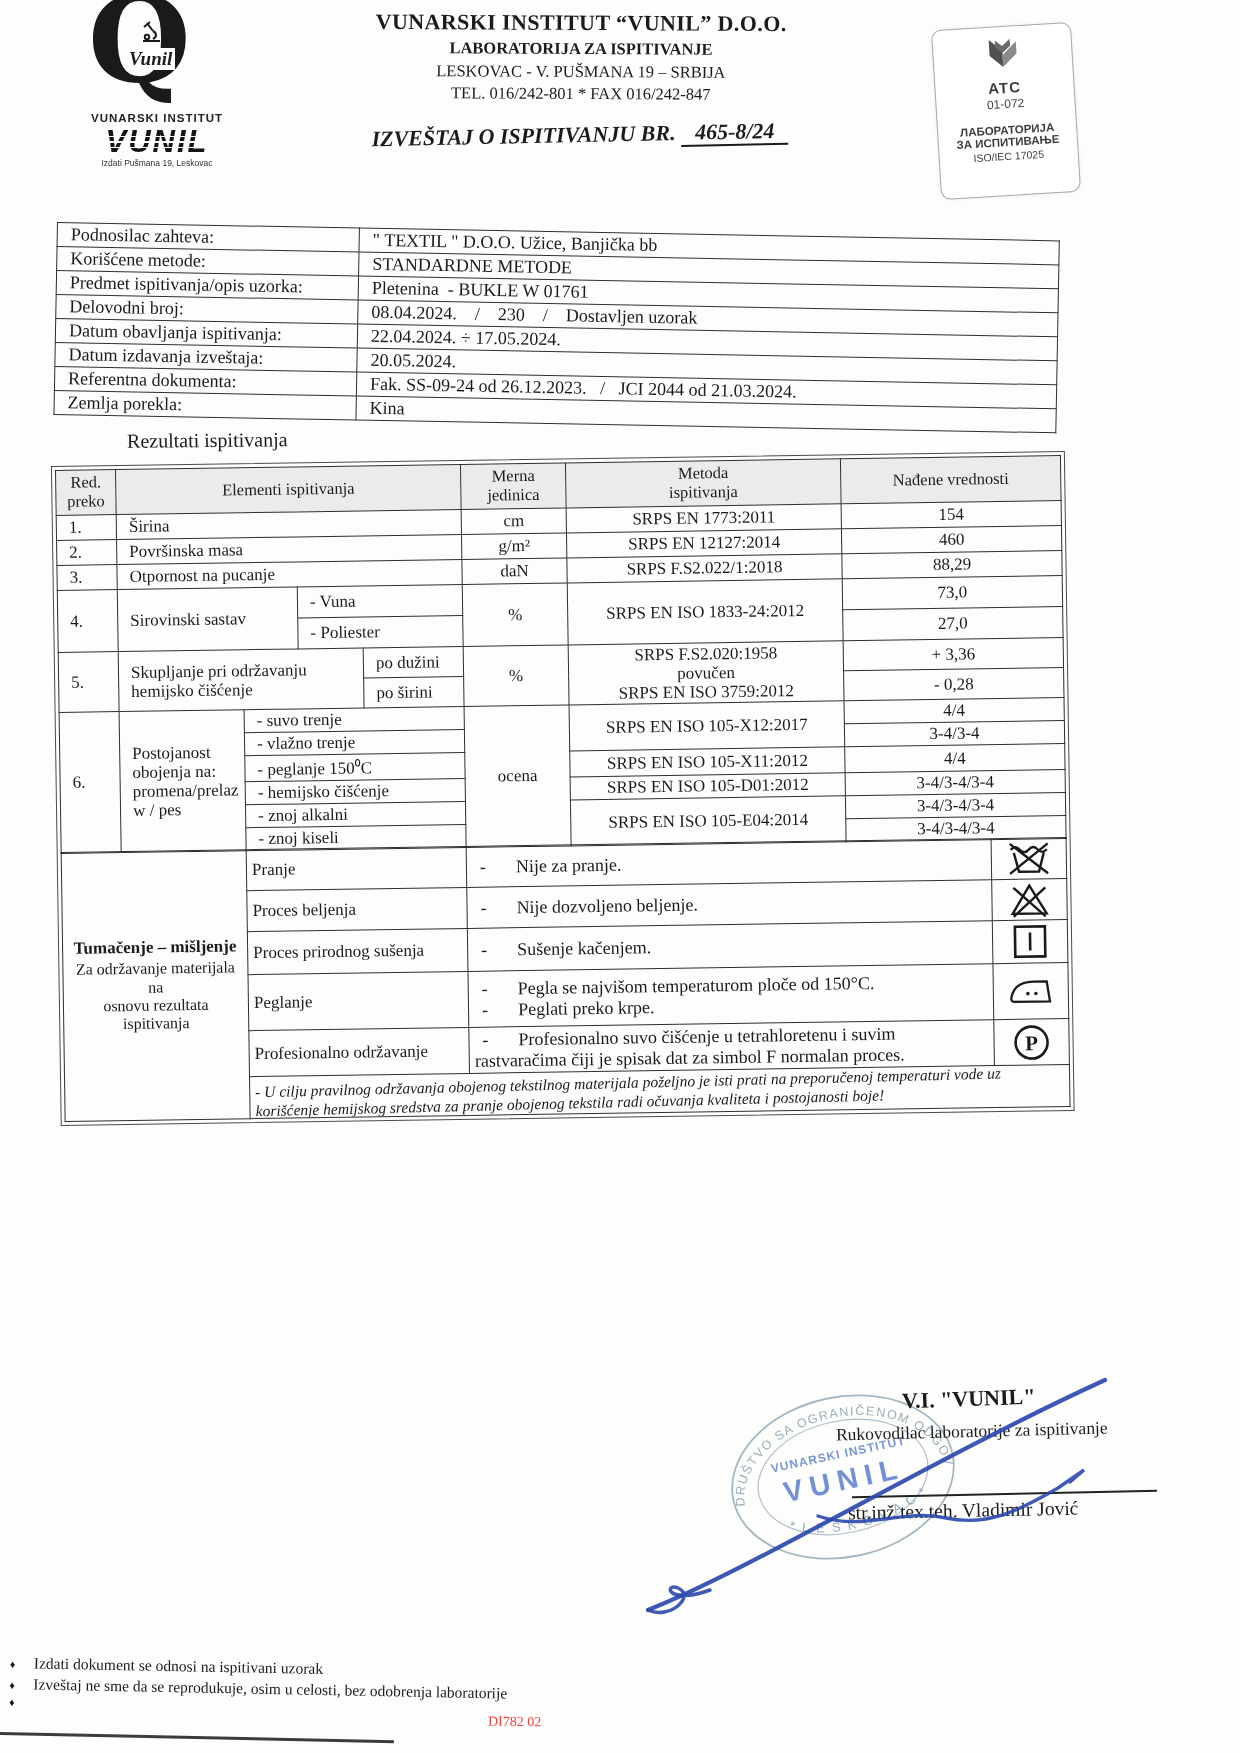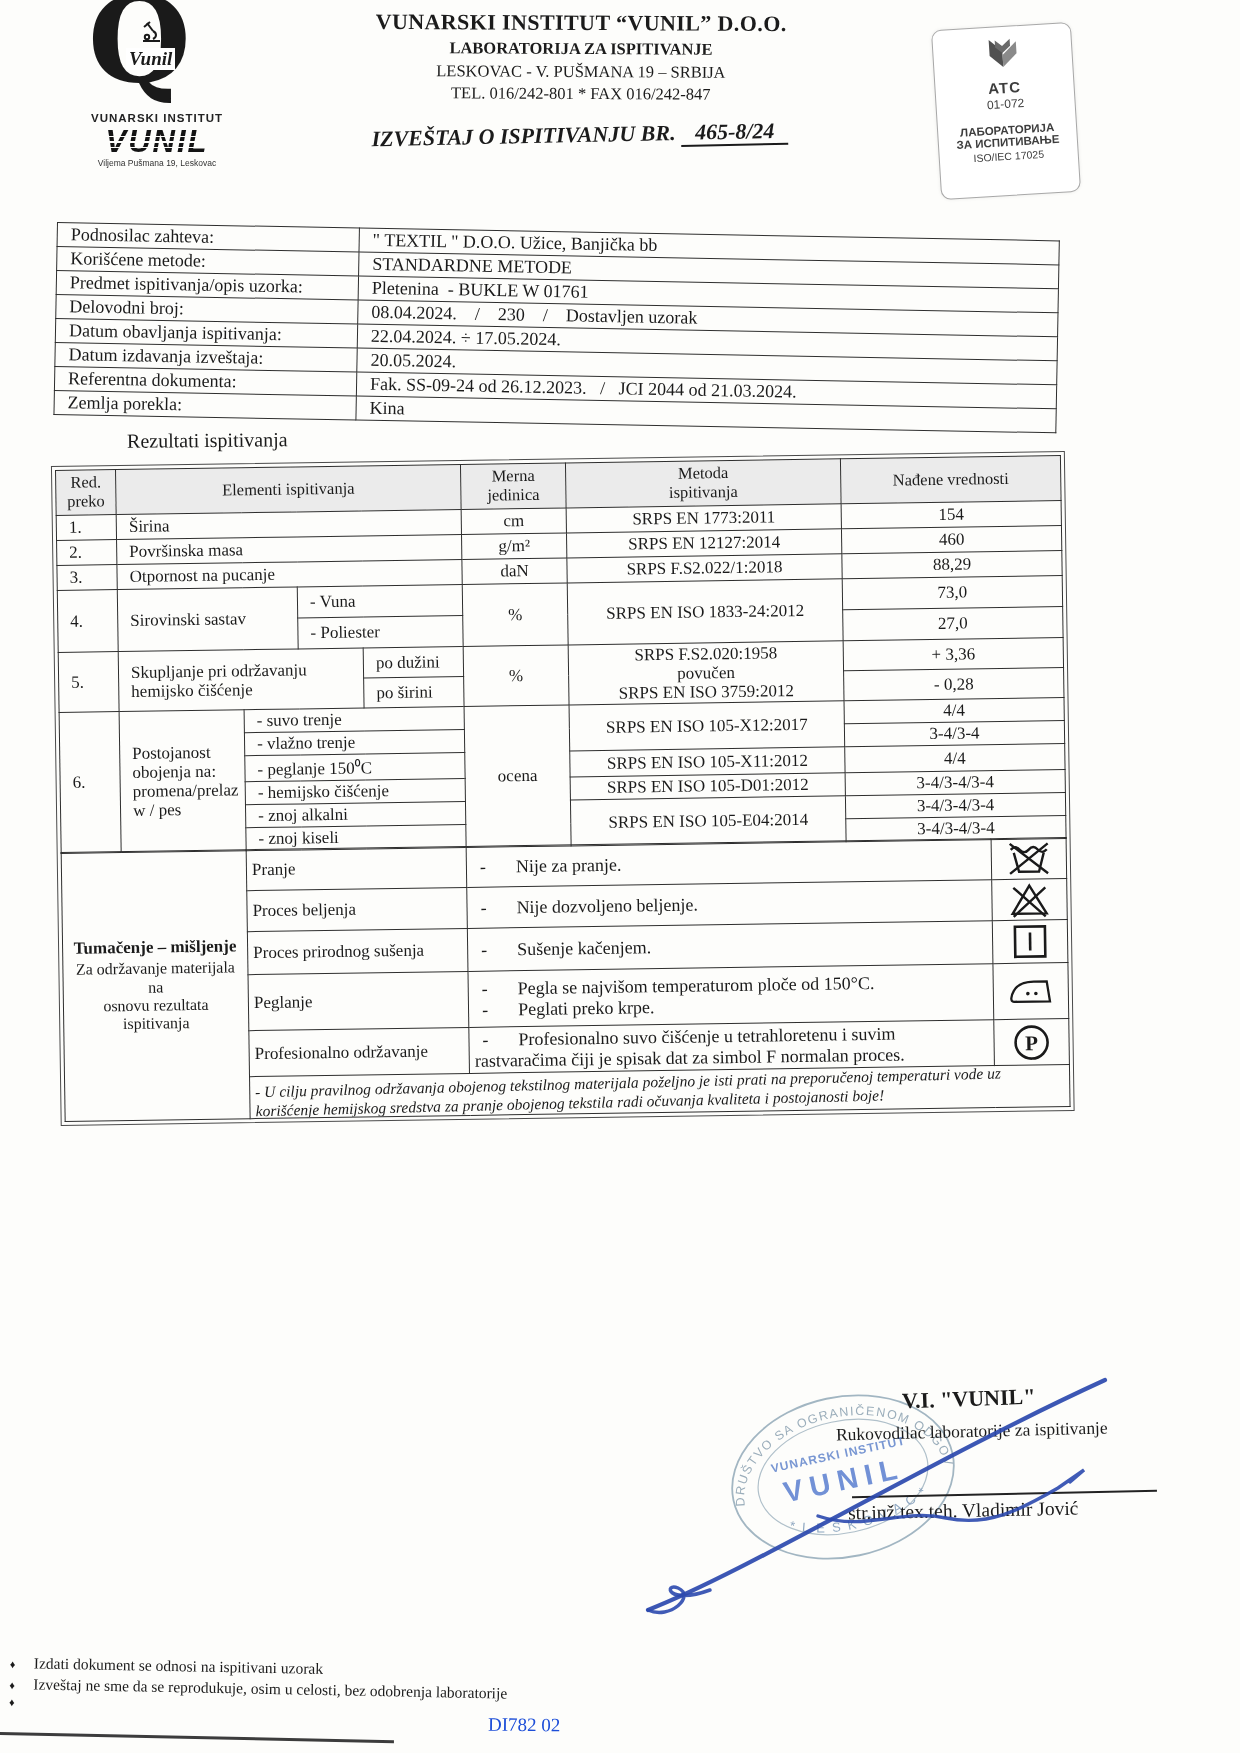--- a/index.html
+++ b/index.html
@@ -77,21 +77,21 @@
   .sig-role{left:836px;top:1421px;font-size:17.5px;transform:rotate(-1.5deg);}
   .sig-line{left:852px;top:1493px;width:305px;height:2px;background:#222;transform:rotate(-1.2deg);}
   .sig-name{left:848px;top:1500px;font-size:19.5px;transform:rotate(-1.2deg);}
   .stamp{left:708px;top:1372px;opacity:.85;}
   .pen{left:600px;top:1358px;}
 
   
   .footer{left:10px;top:1654px;transform:rotate(1.1deg);transform-origin:left top;font-size:15.5px;}
   .f-row{margin-bottom:3px;display:flex;align-items:baseline;}
   .f-dia{font-size:11px;width:24px;}
-  .doc-code{left:488px;top:1714px;font-size:19px;color:#1d4ed8;transform:rotate(.5deg);font-family:Liberation Serif, serif;}
+  .doc-code{left:488px;top:1714px;font-size:14px;color:#ef4444;transform:rotate(.5deg);font-family:Liberation Serif, serif;}
   .scan-line{left:-6px;top:1736px;width:400px;height:2.5px;background:#3c3c3c;transform:rotate(1.2deg);}
 
   svg.sym{display:block;margin:0 auto;}
 </style>
 </head>
 <body>
 
 <div class="page">
 
   <div class="abs logo-block">
@@ -101,21 +101,21 @@
         <path d="M9 3 L15 11"></path>
           <path d="M12 2 L6 7"></path>
         <path d="M15 11 C19 13 19 17 15 19"></path>
         <path d="M5 21 H22"></path>
           <circle cx="9" cy="17" r="2.2"></circle>
       </g>
     </svg>
     <div class="logo-vunil-patch">Vunil</div>
     <div class="logo-inst">VUNARSKI INSTITUT</div>
     <div class="logo-brand">VUNIL</div>
-    <div class="logo-addr">Viljema Pušmana 19, Leskovac</div>
+    <div class="logo-addr">Izdati Pušmana 19, Leskovac</div>
   </div>
 
   <div class="abs org-block">
     <div class="org-name">VUNARSKI INSTITUT “VUNIL” D.O.O.</div>
     <div class="org-lab">LABORATORIJA ZA ISPITIVANJE</div>
     <div class="org-addr">LESKOVAC - V. PUŠMANA 19 – SRBIJA</div>
     <div class="org-tel">TEL. 016/242-801 * FAX  016/242-847</div>
   </div>
   <div class="abs report-title">
     <span>IZVEŠTAJ O ISPITIVANJU BR.</span>

